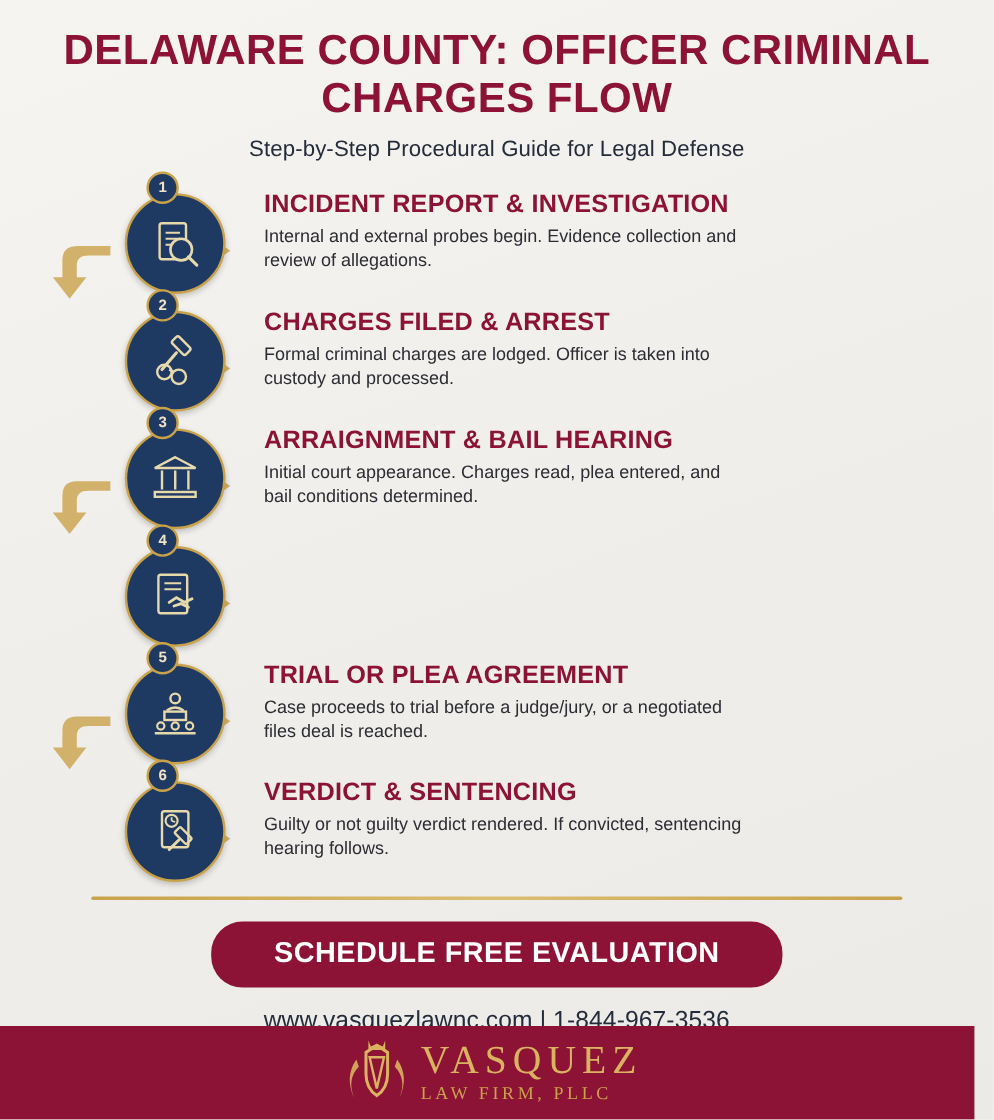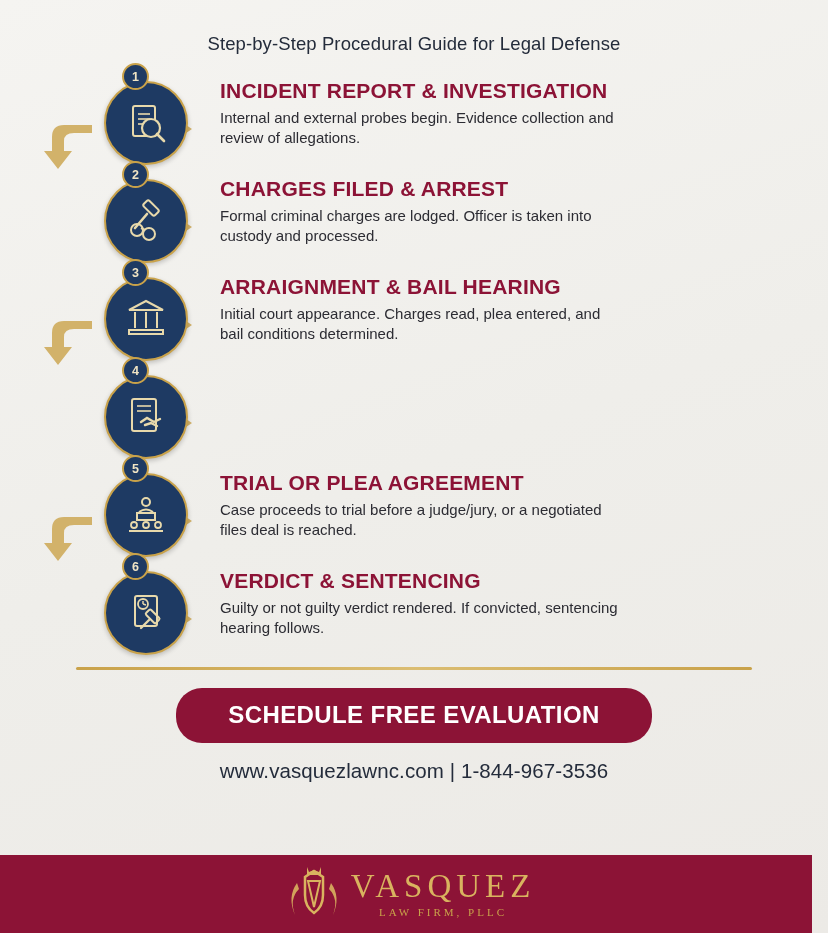--- a/index.html
+++ b/index.html
@@ -152,32 +152,32 @@
   .brand-text { line-height: 1; }
   .brand-name {
     color: #d9b35f;
     font-family: "Liberation Serif", serif;
     font-size: 33px;
     letter-spacing: 5px;
   }
   .brand-sub {
     color: #c9a24a;
     font-family: "Liberation Serif", serif;
-    font-size: 11px;
+    font-size: 15px;
     letter-spacing: 3px;
-    text-align: center;
     margin-top: 4px;
   }
 </style>
 </head>
 <body>
 
 <div class="page">
 
   <div class="header">
+    <div class="title">DELAWARE COUNTY: OFFICER CRIMINAL CHARGES FLOW</div>
     <div class="subtitle">Step-by-Step Procedural Guide for Legal Defense</div>
   </div>
 
   <div class="flow">
 
     <div class="step">
       <div class="step-left">
         <svg class="connector" viewBox="0 0 150 96">
           <path d="M 95 30 L 130 30 L 130 22 L 148 34 L 130 46 L 130 38 L 95 38 Z" fill="#d2b26a"></path>
           <path d="M 48 30 L 20 30 Q 8 30 8 42 L 8 56 L 0 56 L 14 74 L 28 56 L 20 56 L 20 46 Q 20 38 30 38 L 48 38 Z" fill="#d2b26a"></path>

